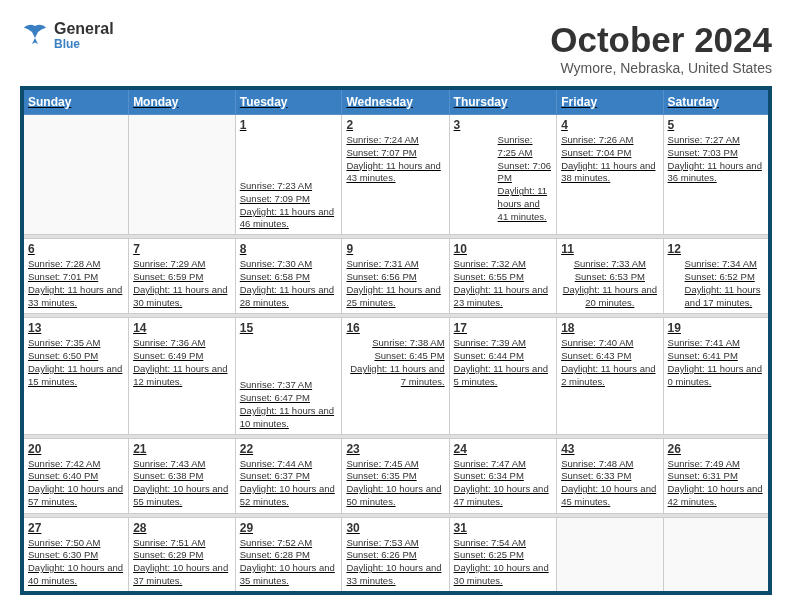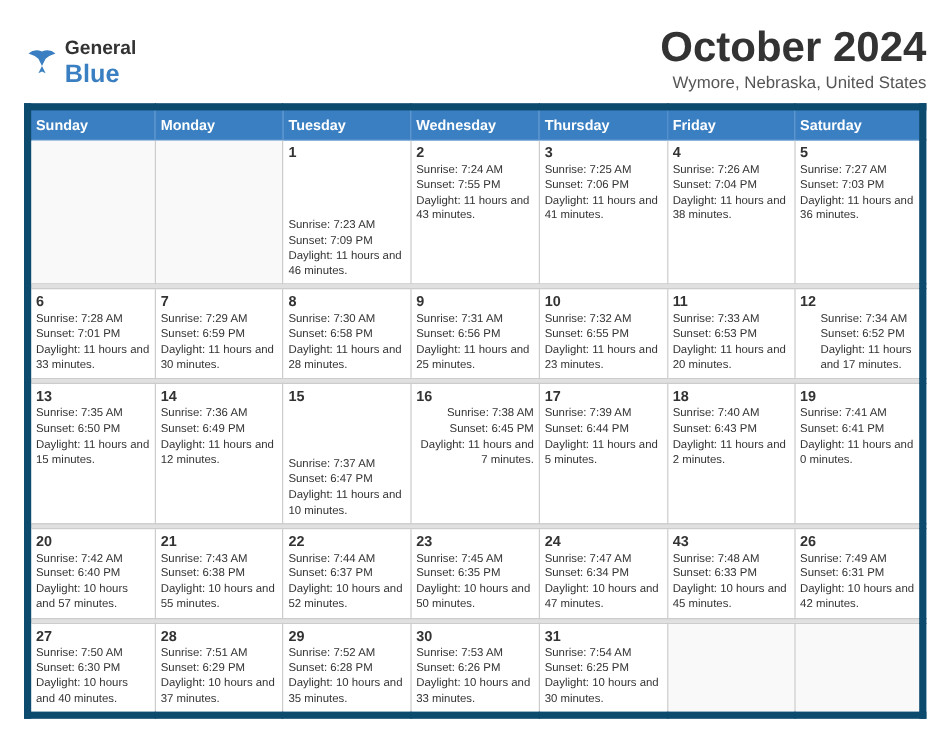--- a/index.html
+++ b/index.html
@@ -13,34 +13,33 @@
     .header {
       display: flex;
       justify-content: space-between;
       align-items: flex-start;
       margin-bottom: 10px;
     }
     .logo {
       display: flex;
       align-items: center;
       gap: 4px;
-      margin-top: 12px;
     }
     .logo-text {
       display: flex;
       flex-direction: column;
       line-height: 1.1;
     }
     .logo-general {
       font-size: 16px;
       font-weight: bold;
       color: #333;
     }
     .logo-blue {
-      font-size: 21px;
+      font-size: 12px;
       font-weight: bold;
       color: #3a7fc1;
     }
     .logo-icon {
       width: 30px;
       height: 30px;
     }
     .title-section {
       text-align: right;
     }
@@ -49,21 +48,22 @@
       font-weight: bold;
       color: #333;
     }
     .location {
       font-size: 14px;
       color: #555;
     }
     .calendar {
       width: 100%;
       border-collapse: collapse;
-      border: 6px solid #0c4a6e;
+      border: 4px solid #0c4a6e;
+      text-decoration: underline;
     }
     .calendar th {
       background-color: #3a7fc1;
       color: #fff;
       font-size: 12px;
       padding: 5px 4px;
       text-align: left;
       border: 1px solid #5590cc;
       font-weight: bold;
     }
@@ -131,26 +131,26 @@
         <td class="empty"></td>
         <td>
           <span class="day-number">1</span>
           <div class="day-info" style="white-space: pre-line; margin-top: 48px;">Sunrise: 7:23 AM
 Sunset: 7:09 PM
 Daylight: 11 hours and 46 minutes.</div>
         </td>
         <td>
           <span class="day-number">2</span>
           <div class="day-info" style="white-space: pre-line;">Sunrise: 7:24 AM
-Sunset: 7:55 PM
+Sunset: 7:07 PM
 Daylight: 11 hours and 43 minutes.</div>
         </td>
         <td>
           <span class="day-number">3</span>
-          <div class="day-info" style="white-space: pre-line;">Sunrise: 7:25 AM
+          <div class="day-info" style="white-space: pre-line; margin-left: 44px;">Sunrise: 7:25 AM
 Sunset: 7:06 PM
 Daylight: 11 hours and 41 minutes.</div>
         </td>
         <td>
           <span class="day-number">4</span>
           <div class="day-info" style="white-space: pre-line;">Sunrise: 7:26 AM
 Sunset: 7:04 PM
 Daylight: 11 hours and 38 minutes.</div>
         </td>
         <td>
@@ -189,21 +189,21 @@
 Daylight: 11 hours and 25 minutes.</div>
         </td>
         <td>
           <span class="day-number">10</span>
           <div class="day-info" style="white-space: pre-line;">Sunrise: 7:32 AM
 Sunset: 6:55 PM
 Daylight: 11 hours and 23 minutes.</div>
         </td>
         <td>
           <span class="day-number">11</span>
-          <div class="day-info" style="white-space: pre-line;">Sunrise: 7:33 AM
+          <div class="day-info" style="white-space: pre-line; text-align: center;">Sunrise: 7:33 AM
 Sunset: 6:53 PM
 Daylight: 11 hours and 20 minutes.</div>
         </td>
         <td>
           <span class="day-number">12</span>
           <div class="day-info" style="white-space: pre-line; margin-left: 17px;">Sunrise: 7:34 AM
 Sunset: 6:52 PM
 Daylight: 11 hours and 17 minutes.</div>
         </td>
       </tr>

